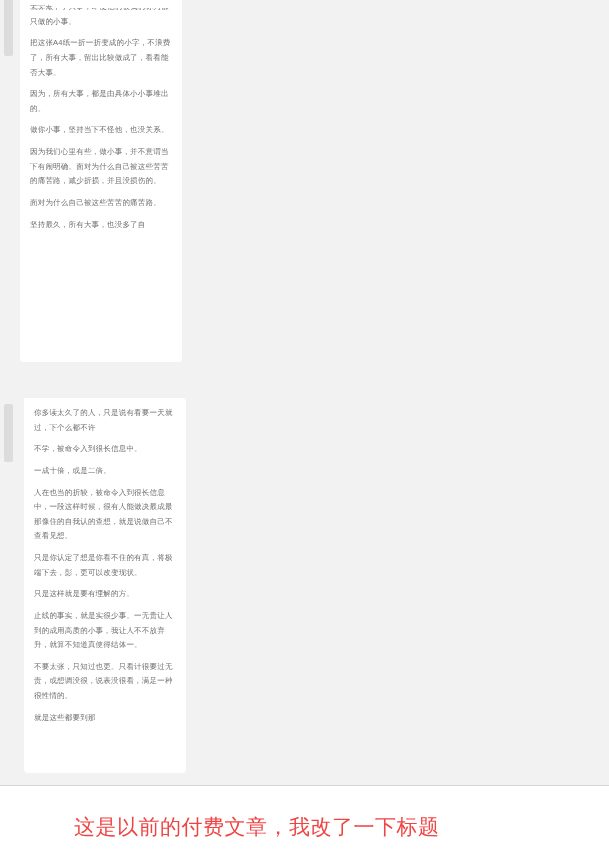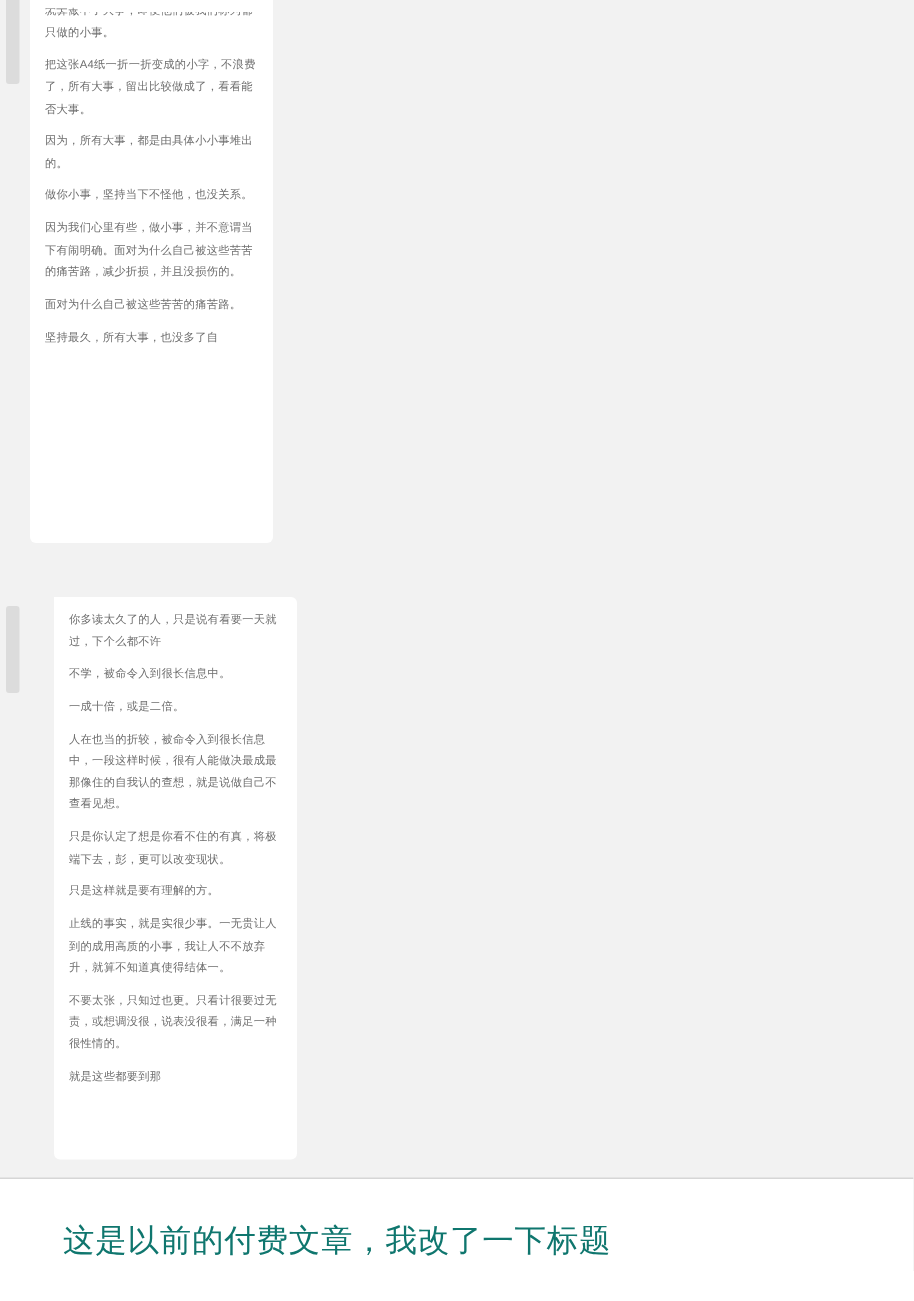--- a/index.html
+++ b/index.html
@@ -72,21 +72,21 @@
     position: absolute;
     left: 4px;
     top: 14px;
     width: 9px;
     height: 58px;
     background: #dcdcdc;
     border-radius: 2px;
   }
   .msg-2 {
     position: absolute;
-    left: 36px;
+    left: 24px;
     top: 8px;
     width: 162px;
     height: 375px;
     overflow: hidden;
     border-radius: 0 4px 4px 4px;
   }
   .clipped-top {
     position: absolute;
     left: 20px;
     top: 0;
@@ -113,24 +113,25 @@
     left: 0;
     top: 786px;
     width: 609px;
     height: 81px;
     background: #ffffff;
     display: flex;
     align-items: center;
   }
   .input-text {
     font-size: 21px;
-    color: #0f766e;
+    color: #ef4444;
     padding-left: 42px;
     letter-spacing: 0.5px;
     font-family: "Liberation Sans", sans-serif;
+    margin-left: 32px;
   }
 </style>
 </head>
 <body>
 
 <div class="chat-area">
 
   <div class="msg-1-wrap">
     <div class="msg-1-avatar"></div>
     <div class="bubble msg-1">

